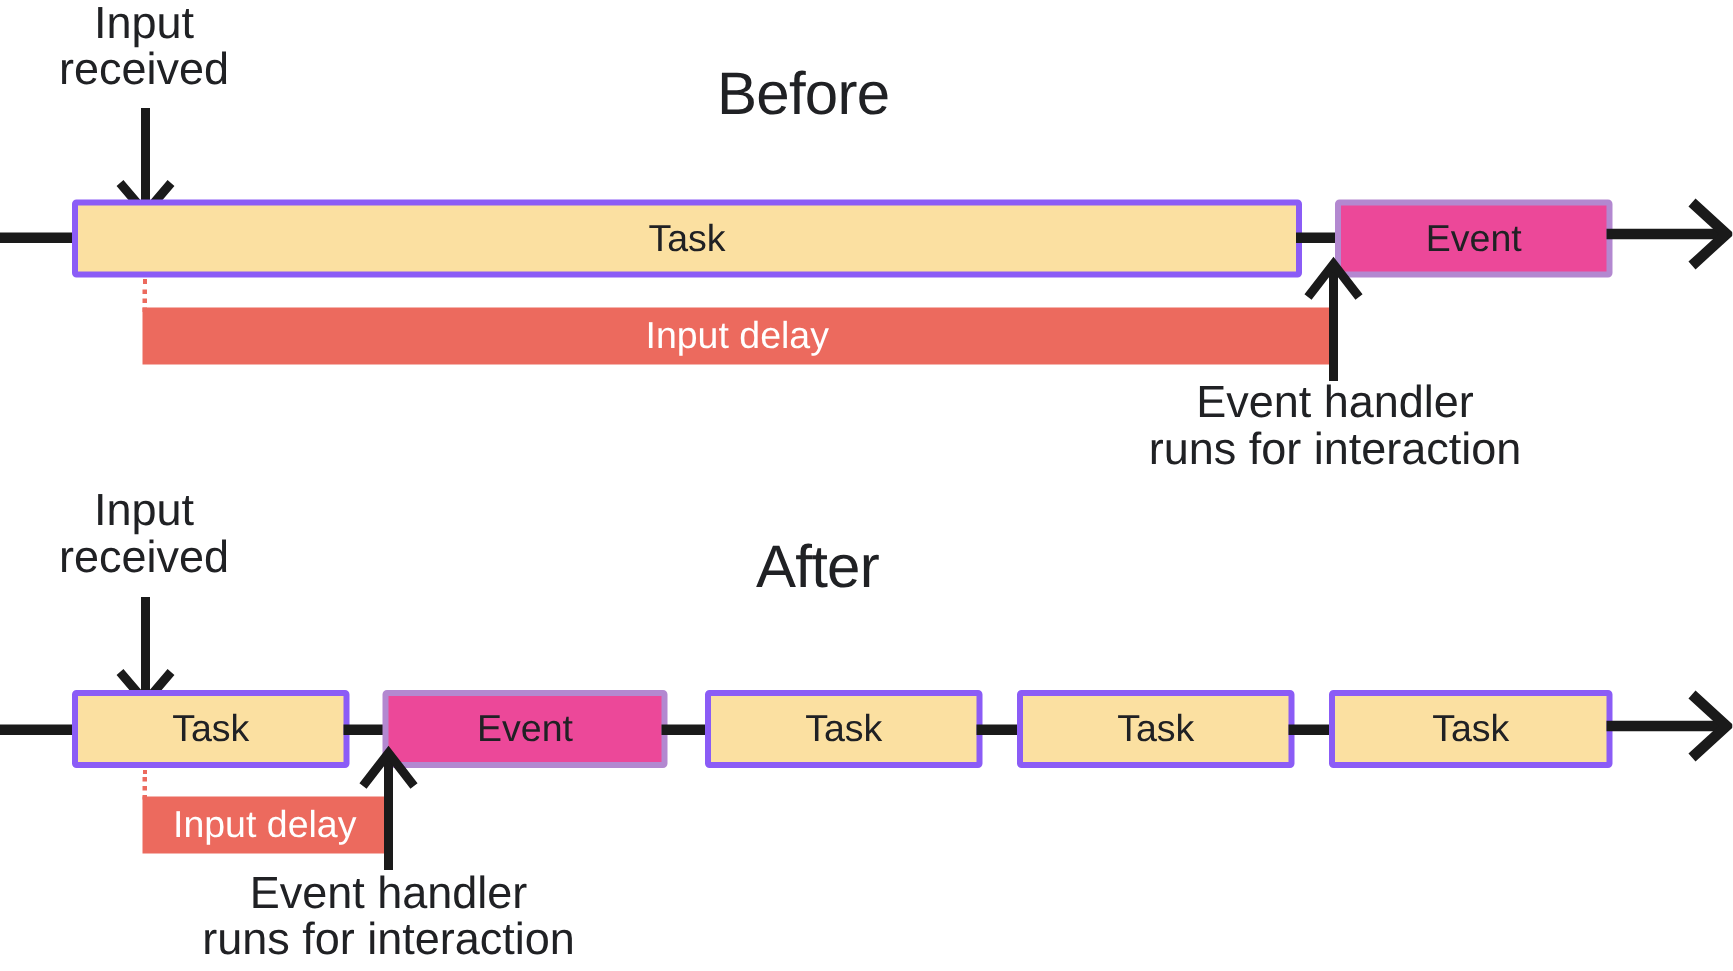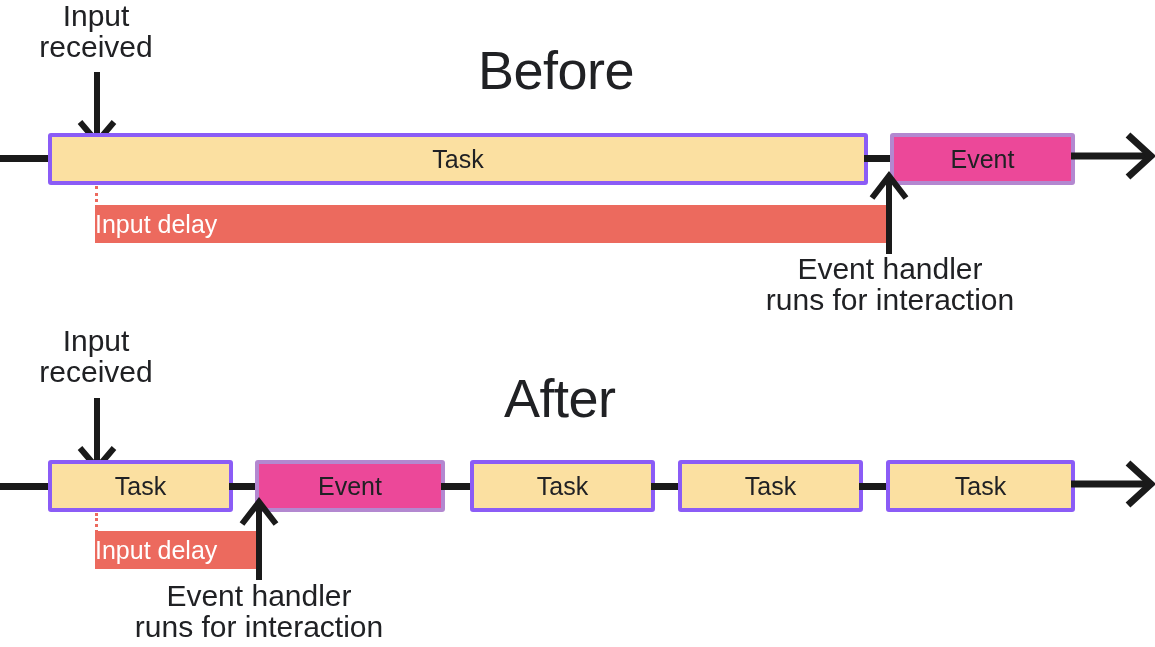--- a/index.html
+++ b/index.html
@@ -15,21 +15,21 @@
     position: relative;
     width: 1155px;
     height: 647px;
     background: #ffffff;
     overflow: hidden;
   }
   .abs { position: absolute; }
 
   
   .section-title {
-    font-size: 54px;
+    font-size: 40px;
     line-height: 1;
     font-weight: 400;
     color: #202124;
     letter-spacing: -0.5px;
     white-space: nowrap;
   }
 
   
   .annot {
     font-size: 30px;
@@ -56,21 +56,21 @@
   }
   .box.event {
     background: #ec4899;
     border: 4px solid #b388d0;
   }
   .box.delay {
     background: #ec6a5e;
     border: none;
     color: #ffffff;
     border-radius: 0;
-    justify-content: flex-start;
+    justify-content: center;
   }
 
   
   .conn {
     background: #1a1a1a;
     height: 7px;
   }
 
   
   .dotted-guide {
@@ -125,21 +125,21 @@
   <div class="abs" style="left:866px; top:172px;">
     <svg class="arrow" width="46" height="82" viewBox="0 0 46 82">
       <line x1="23" y1="82" x2="23" y2="6" stroke="#1a1a1a" stroke-width="6"></line>
       <polyline points="6,26 23,4 40,26" fill="none" stroke="#1a1a1a" stroke-width="6" stroke-linecap="butt" stroke-linejoin="miter"></polyline>
     </svg>
   </div>
 
   <div class="abs annot" style="left:739px; top:253px; width:302px;">Event handler
 runs for interaction</div>
 
-  <div class="abs section-title" style="left:504px; top:371px;">After</div>
+  <div class="abs section-title" style="left:504px; top:358px;">After</div>
 
   <div class="abs annot" style="left:20px; top:325px; width:152px;">Input
 received</div>
 
   <div class="abs" style="left:74px; top:398px;">
     <svg class="arrow" width="46" height="72" viewBox="0 0 46 72">
       <line x1="23" y1="0" x2="23" y2="66" stroke="#1a1a1a" stroke-width="6"></line>
       <polyline points="6,50 23,70 40,50" fill="none" stroke="#1a1a1a" stroke-width="6" stroke-linecap="butt" stroke-linejoin="miter"></polyline>
     </svg>
   </div>

